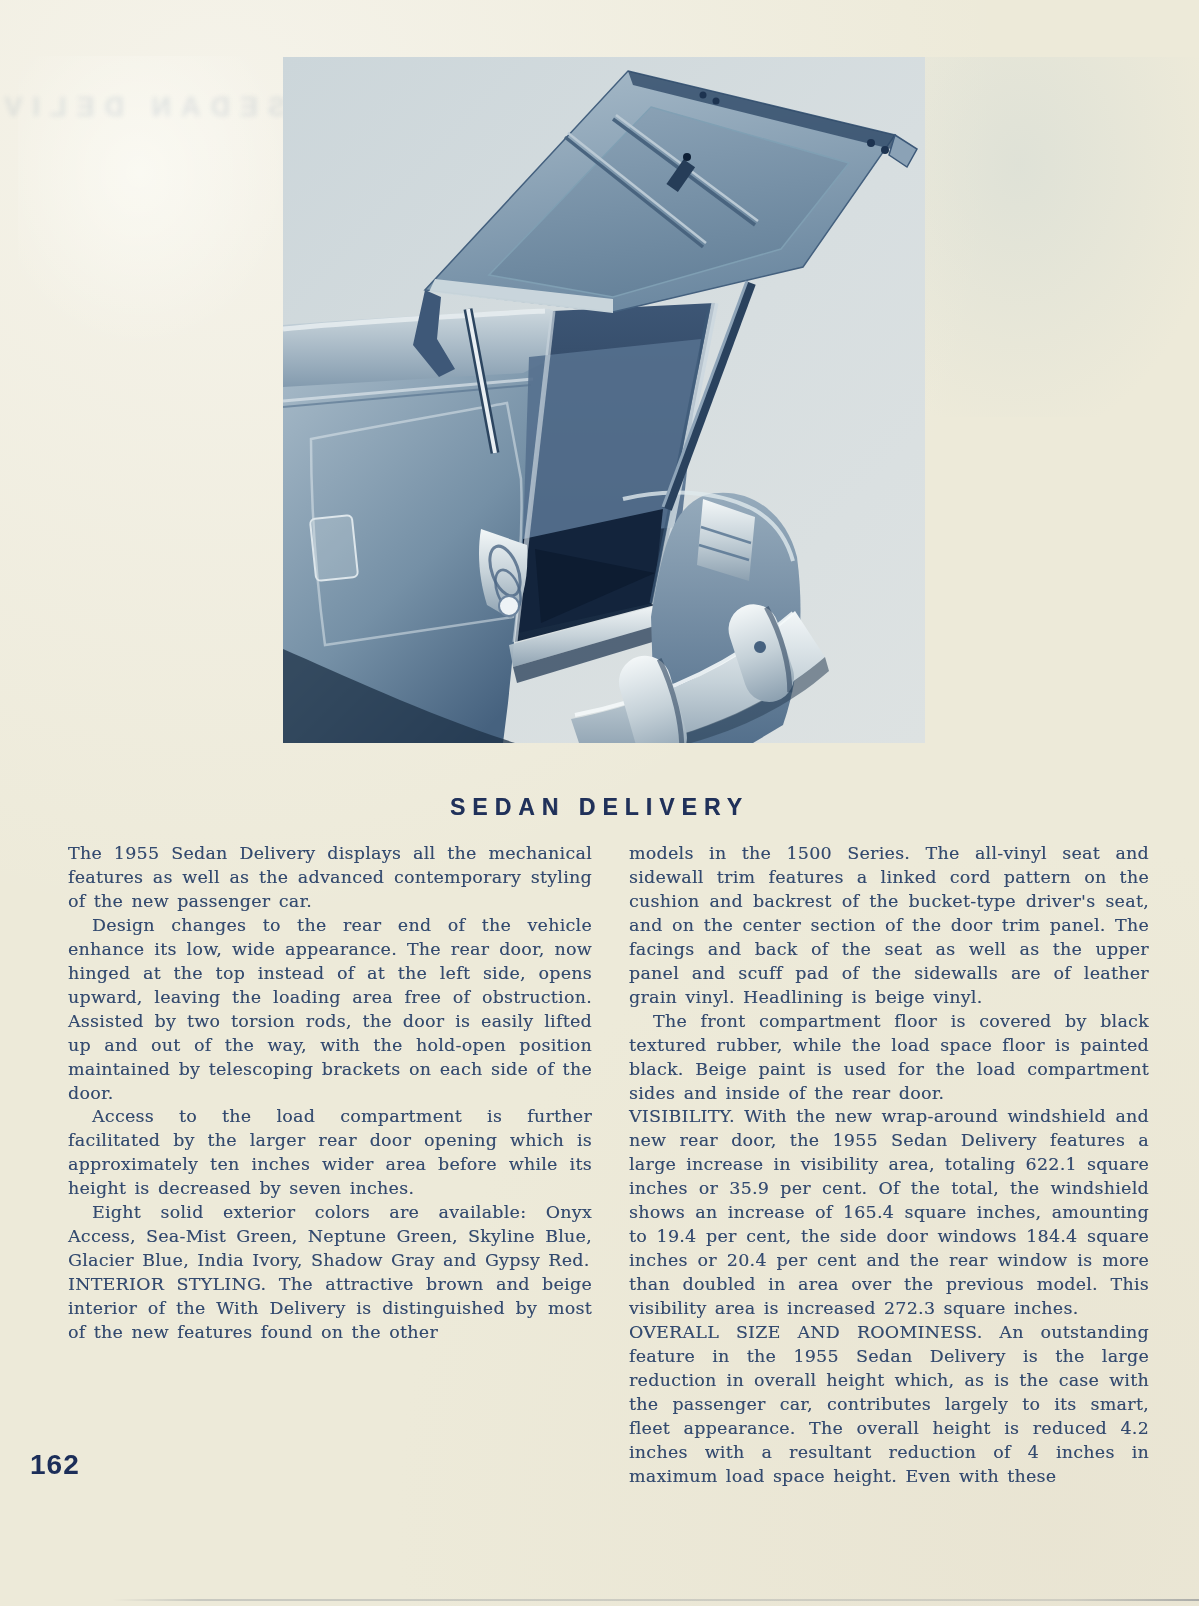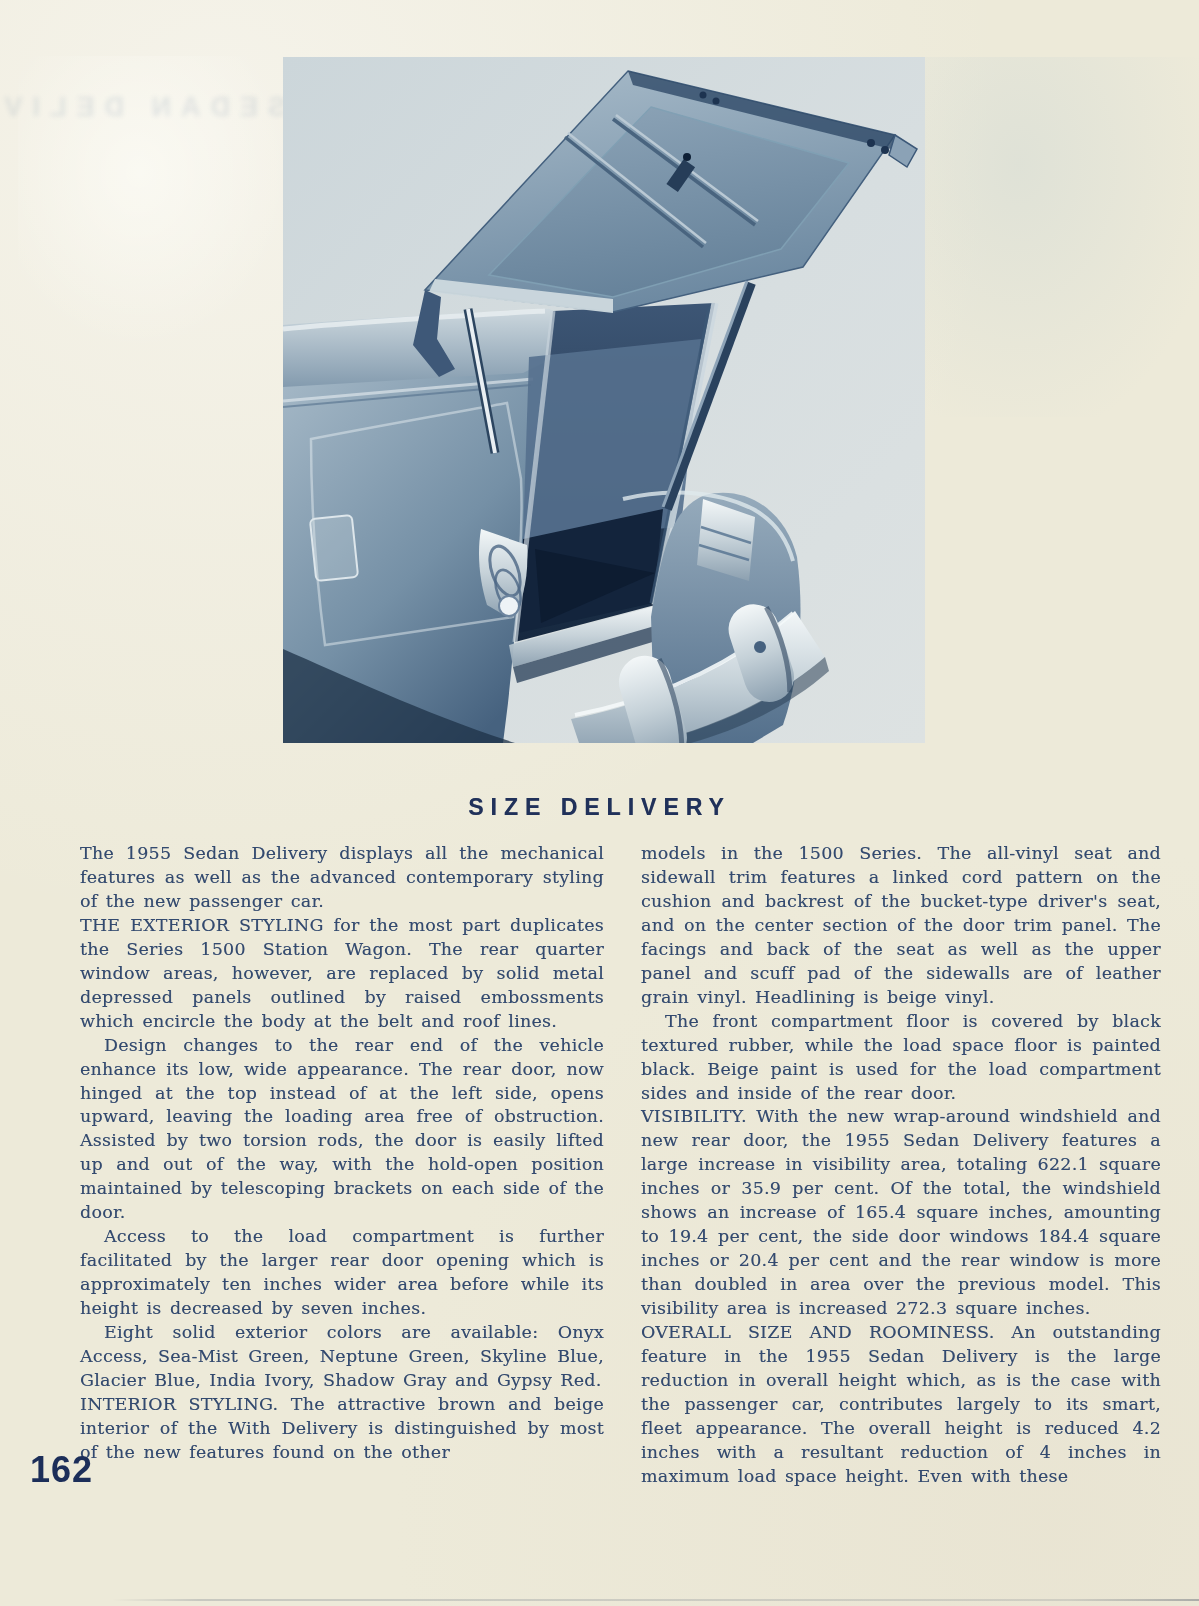--- a/index.html
+++ b/index.html
@@ -41,38 +41,38 @@
   .photo svg{display:block;width:100%;height:100%;}
   .heading{
     position:absolute;left:0;top:794px;width:1199px;margin:0;
     text-align:center;
     font-family:"Liberation Sans",sans-serif;
     font-weight:bold;font-size:23px;letter-spacing:7px;
     color:#20315a;
     text-shadow:.3px .3px 0 rgba(32,49,90,.55);
   }
   .columns{
-    position:absolute;left:80px;top:842px;width:1081px;
+    position:absolute;left:68px;top:842px;width:1081px;
     display:flex;gap:37px;
   }
   .col{width:524px;}
   .col.right{width:520px;}
   .col p{
     margin:0;
     font-size:17.4px;line-height:23.95px;
     letter-spacing:.3px;word-spacing:2.5px;
     text-align:justify;
     color:#334a6f;
     text-shadow:.2px .2px 0 rgba(51,74,111,.45);
   }
   .col p.ind{text-indent:24px;}
   .pagenum{
     position:absolute;left:30px;top:1449px;
     font-family:"Liberation Sans",sans-serif;
-    font-weight:bold;font-size:36px;letter-spacing:1px;
+    font-weight:bold;font-size:28px;letter-spacing:1px;
     color:#1c2e59;
   }
   .scan-line{
     position:absolute;left:112px;top:1599px;width:1087px;height:2px;
     background:linear-gradient(90deg, rgba(100,110,125,0), rgba(100,110,125,.45) 8%, rgba(100,110,125,.32) 88%, rgba(60,70,90,.6));
     opacity:.6;
   }
 </style>
 </head>
 <body>
@@ -205,26 +205,25 @@
       <path d="M142,233 L130,288 L156,320 L172,312 L154,282 L158,240 Z" fill="#3e5878"></path>
 
       <path d="M185,252 L212,396" stroke="#2c4560" stroke-width="9" fill="none"></path>
       <path d="M185,252 L212,396" stroke="#e9eff3" stroke-width="4" fill="none"></path>
 
       <path d="M468,226 L384,452" stroke="#2a425e" stroke-width="10" fill="none"></path>
       <path d="M464,224 L380,450" stroke="#8ea4b8" stroke-width="3" fill="none"></path>
     </svg>
   </figure>
 
-  <h1 class="heading">SIZE DELIVERY</h1>
+  <h1 class="heading">SEDAN DELIVERY</h1>
 
   <div class="columns">
     <div class="col left">
       <p>The 1955 Sedan Delivery displays all the mechanical features as well as the advanced contemporary styling of the new passenger car.</p>
-      <p>THE EXTERIOR STYLING for the most part duplicates the Series 1500 Station Wagon. The rear quarter window areas, however, are replaced by solid metal depressed panels outlined by raised embossments which encircle the body at the belt and roof lines.</p>
       <p class="ind">Design changes to the rear end of the vehicle enhance its low, wide appearance. The rear door, now hinged at the top instead of at the left side, opens upward, leaving the loading area free of obstruction. Assisted by two torsion rods, the door is easily lifted up and out of the way, with the hold-open position maintained by telescoping brackets on each side of the door.</p>
       <p class="ind">Access to the load compartment is further facilitated by the larger rear door opening which is approximately ten inches wider area before while its height is decreased by seven inches.</p>
       <p class="ind">Eight solid exterior colors are available: Onyx Access, Sea-Mist Green, Neptune Green, Skyline Blue, Glacier Blue, India Ivory, Shadow Gray and Gypsy Red.</p>
       <p>INTERIOR STYLING. The attractive brown and beige interior of the With Delivery is distinguished by most of the new features found on the other</p>
     </div>
     <div class="col right">
       <p>models in the 1500 Series. The all-vinyl seat and sidewall trim features a linked cord pattern on the cushion and backrest of the bucket-type driver's seat, and on the center section of the door trim panel. The facings and back of the seat as well as the upper panel and scuff pad of the sidewalls are of leather grain vinyl. Headlining is beige vinyl.</p>
       <p class="ind">The front compartment floor is covered by black textured rubber, while the load space floor is painted black. Beige paint is used for the load compartment sides and inside of the rear door.</p>
       <p>VISIBILITY. With the new wrap-around windshield and new rear door, the 1955 Sedan Delivery features a large increase in visibility area, totaling 622.1 square inches or 35.9 per cent. Of the total, the windshield shows an increase of 165.4 square inches, amounting to 19.4 per cent, the side door windows 184.4 square inches or 20.4 per cent and the rear window is more than doubled in area over the previous model. This visibility area is increased 272.3 square inches.</p>
       <p>OVERALL SIZE AND ROOMINESS. An outstanding feature in the 1955 Sedan Delivery is the large reduction in overall height which, as is the case with the passenger car, contributes largely to its smart, fleet appearance. The overall height is reduced 4.2 inches with a resultant reduction of 4 inches in maximum load space height. Even with these</p>

